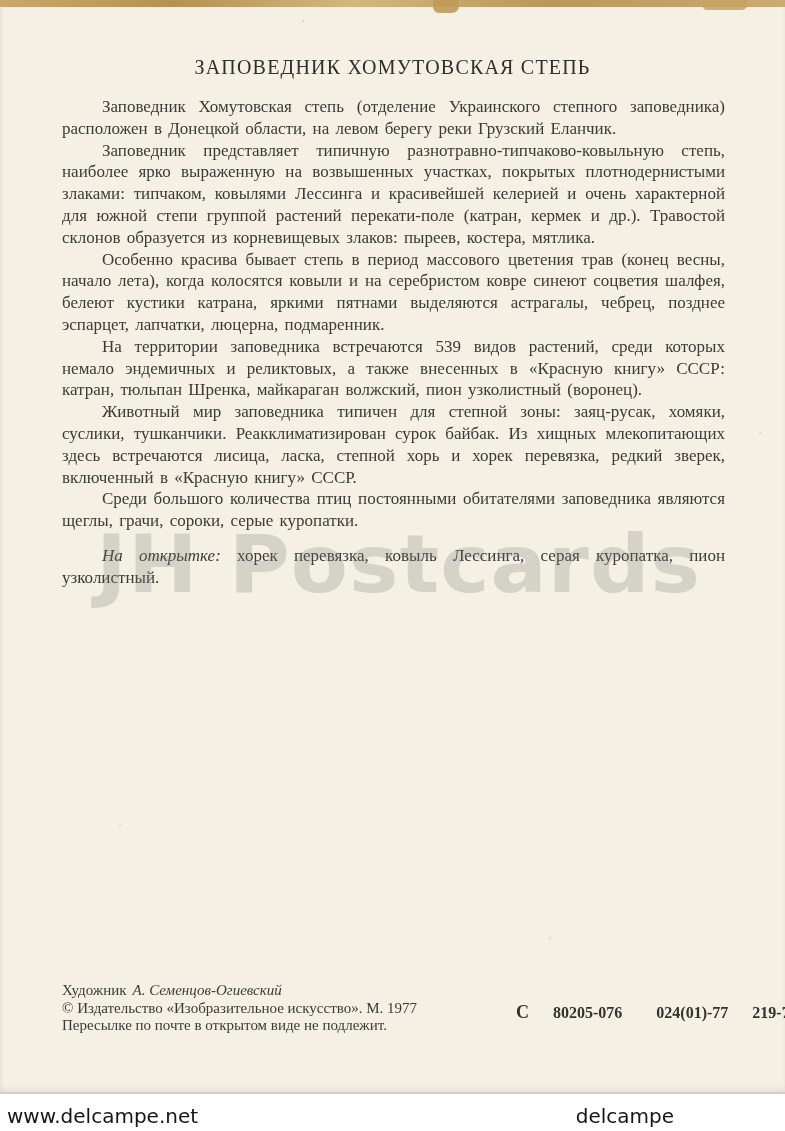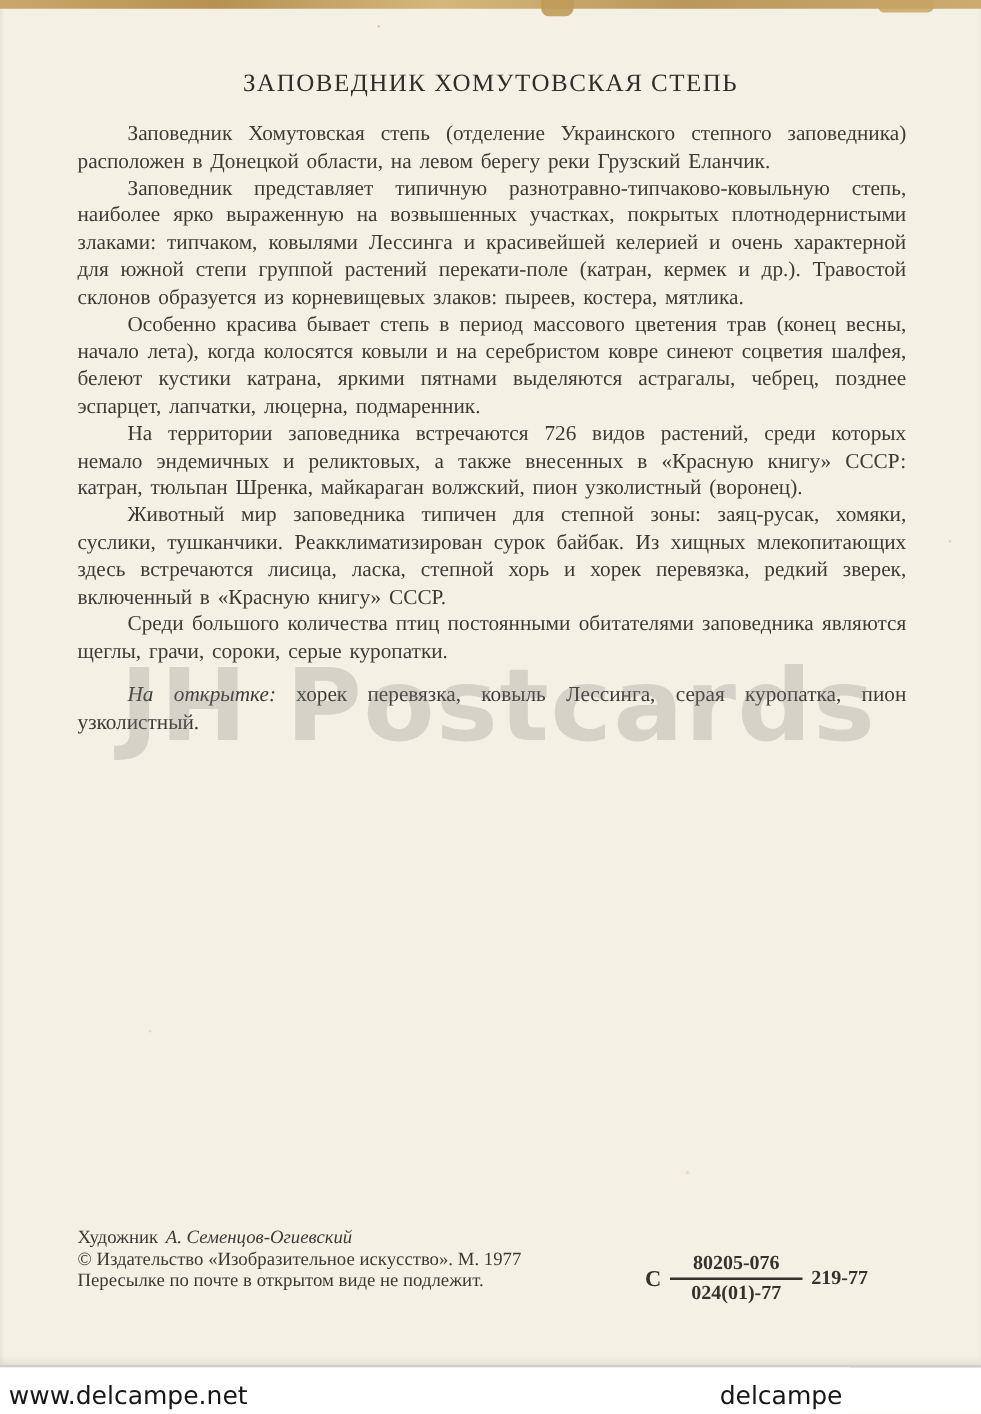--- a/index.html
+++ b/index.html
@@ -71,21 +71,21 @@
     .imprint .artist-name { font-style: italic; margin-left: 6px; text-align: center; }
 
     
     .catalog {
       position: absolute; left: 516px; top: 1002px;
       display: flex; align-items: center;
       font-weight: bold; font-size: 16px; color: #33322d;
       white-space: nowrap;
     }
     .cat-prefix { font-size: 18px; margin-right: 7px; }
-    .frac { display: inline-flex; flex-direction: column; align-items: center; }
+    .frac { display: inline-flex; flex-direction: row; align-items: center; }
     .frac .num, .frac .den { display: block; padding: 0 17px; line-height: 18px; }
     .frac .bar { align-self: stretch; height: 0; border-top: 2px solid #33322d; margin: 2px 0; }
     .cat-suffix { margin-left: 7px; }
 
     
     .watermark {
       position: absolute; left: 96px; top: 518px;
       font-family: "DejaVu Sans", "Liberation Sans", sans-serif;
       font-weight: bold; font-size: 80px; letter-spacing: 1px;
       color: rgba(125,125,125,0.26);
@@ -112,21 +112,21 @@
   <div class="top-edge"></div>
   <div class="top-bump"></div>
   <div class="top-mark"></div>
 
   <h1 class="title">ЗАПОВЕДНИК ХОМУТОВСКАЯ СТЕПЬ</h1>
 
   <div class="bodytext">
     <p>Заповедник Хомутовская степь (отделение Украинского степного заповедника) расположен в Донецкой области, на левом берегу реки Грузский Еланчик.</p>
     <p>Заповедник представляет типичную разнотравно-типчаково-ковыльную степь, наиболее ярко выраженную на возвышенных участках, покрытых плотнодернистыми злаками: типчаком, ковылями Лессинга и красивейшей келерией и очень характерной для южной степи группой растений перекати-поле (катран, кермек и др.). Травостой склонов образуется из корневищевых злаков: пыреев, костера, мятлика.</p>
     <p>Особенно красива бывает степь в период массового цветения трав (конец весны, начало лета), когда колосятся ковыли и на серебристом ковре синеют соцветия шалфея, белеют кустики катрана, яркими пятнами выделяются астрагалы, чебрец, позднее эспарцет, лапчатки, люцерна, подмаренник.</p>
-    <p>На территории заповедника встречаются 726 видов растений, среди которых немало эндемичных и реликтовых, а также внесенных в «Красную книгу» СССР: катран, тюльпан Шренка, майкараган волжский, пион узколистный (воронец).</p>
+    <p>На территории заповедника встречаются 539 видов растений, среди которых немало эндемичных и реликтовых, а также внесенных в «Красную книгу» СССР: катран, тюльпан Шренка, майкараган волжский, пион узколистный (воронец).</p>
     <p>Животный мир заповедника типичен для степной зоны: заяц-русак, хомяки, суслики, тушканчики. Реакклиматизирован сурок байбак. Из хищных млекопитающих здесь встречаются лисица, ласка, степной хорь и хорек перевязка, редкий зверек, включенный в «Красную книгу» СССР.</p>
     <p>Среди большого количества птиц постоянными обитателями заповедника являются щеглы, грачи, сороки, серые куропатки.</p>
     <p class="onpostcard"><span class="lead-italic">На открытке:</span><span> хорек перевязка, ковыль Лессинга, серая куропатка, пион узколистный.</span></p>
   </div>
 
   <div class="imprint">
     <div class="imprint-line"><span>Художник</span><span class="artist-name">А. Семенцов-Огиевский</span></div>
     <div class="imprint-line">© Издательство «Изобразительное искусство». М. 1977</div>
     <div class="imprint-line">Пересылке по почте в открытом виде не подлежит.</div>
   </div>

